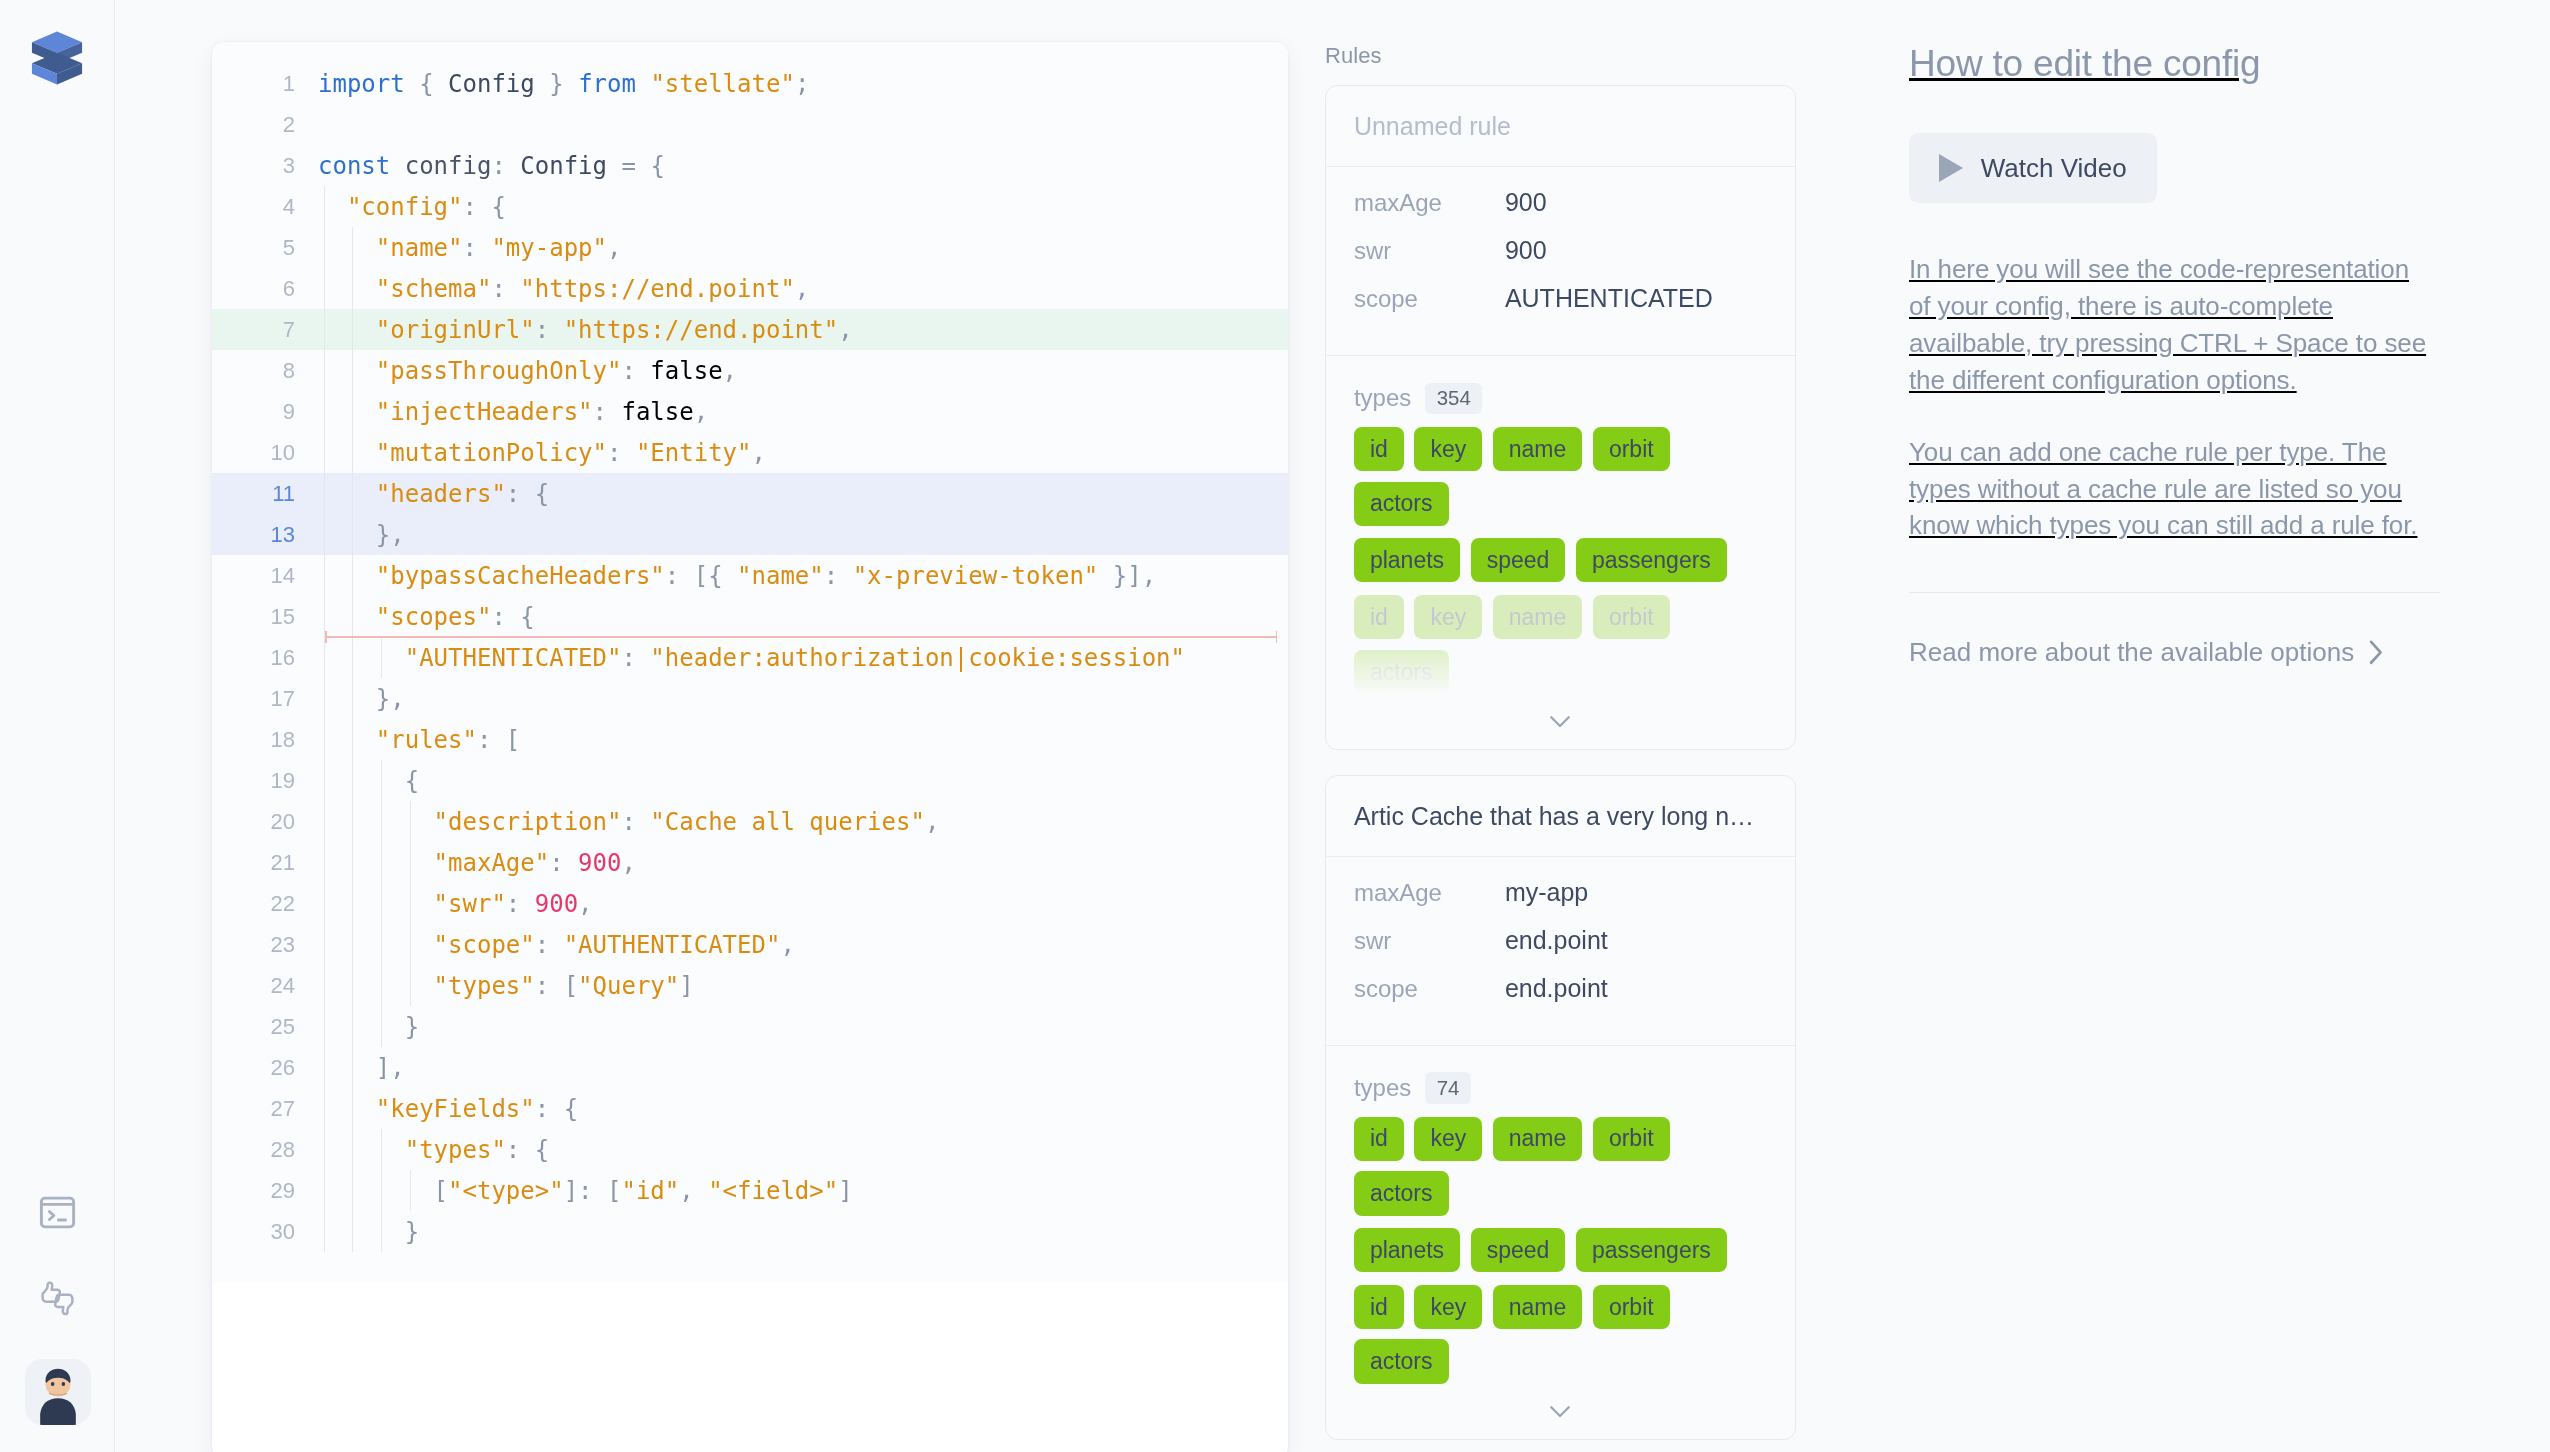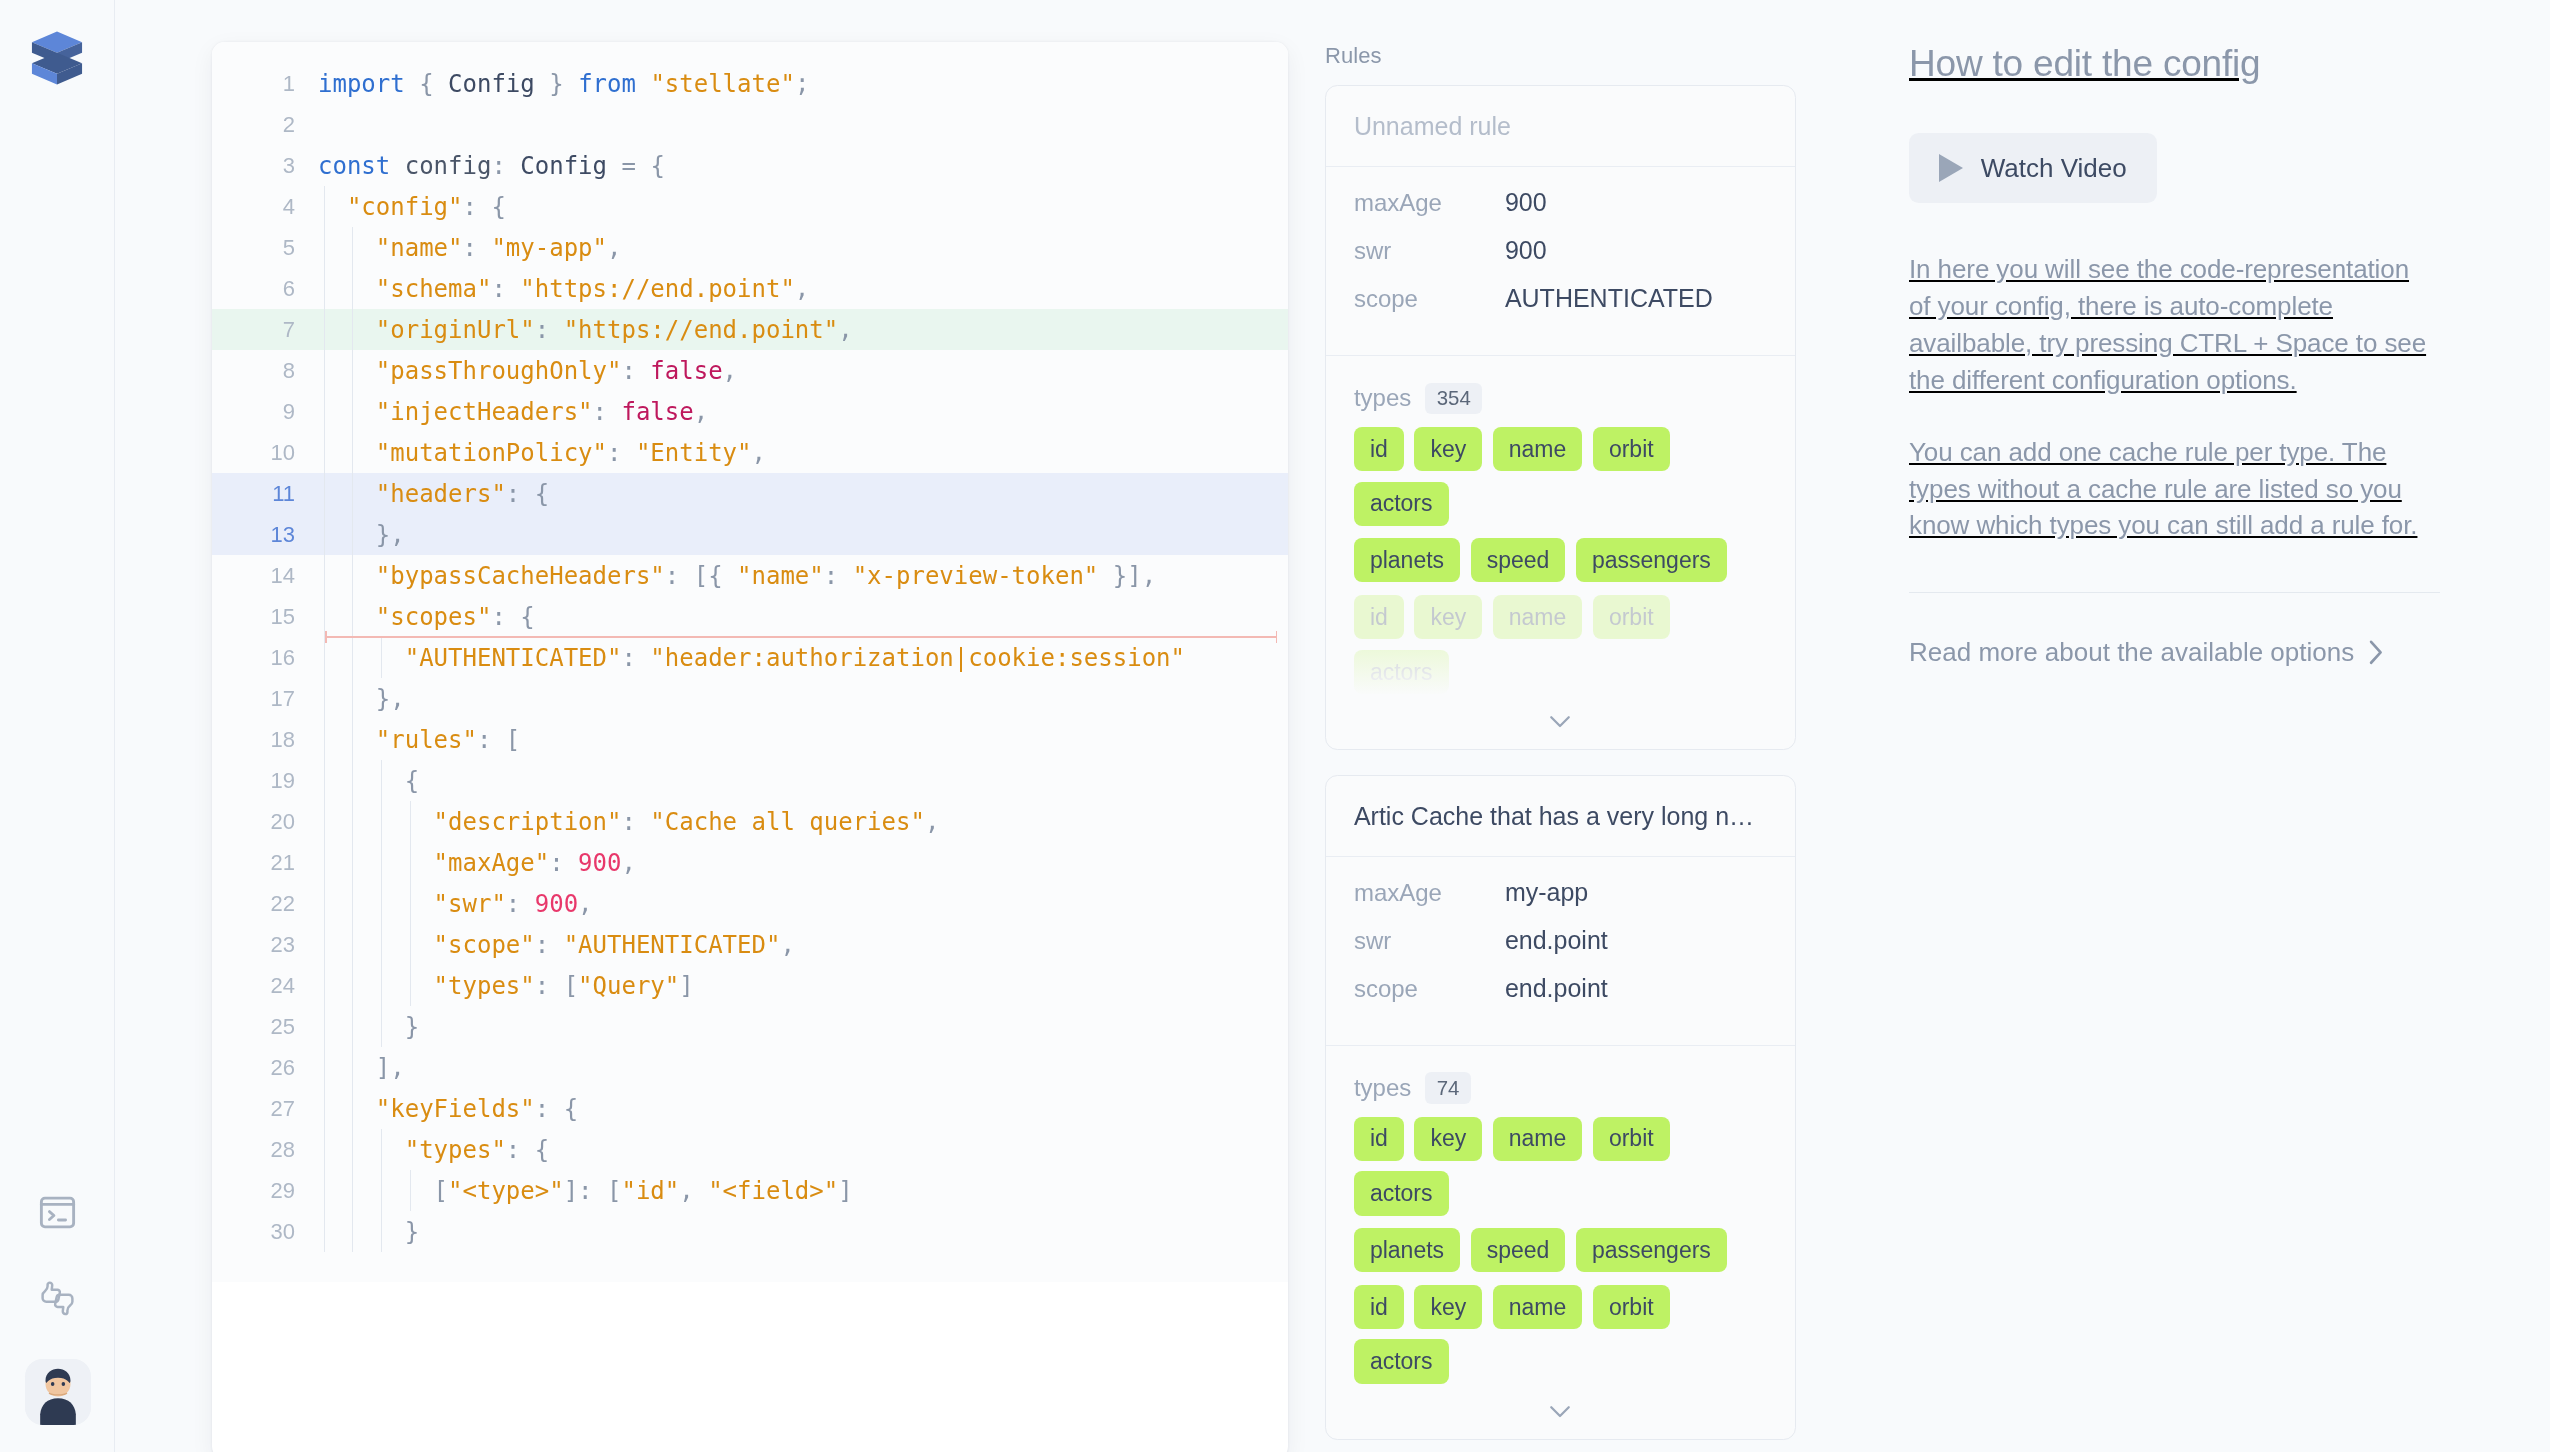--- a/index.html
+++ b/index.html
@@ -117,21 +117,21 @@
   }
   .diff-removed::before { left: 0; }
   .diff-removed::after  { right: 0; }
 
   
   .t-kw   { color: #2f6fd0; }
   .t-id   { color: #4a5568; }
   .t-str  { color: #d98c11; }
   .t-key  { color: #d98c11; }
   .t-num  { color: #e8386b; }
-  .t-bool { color: #be185d; }
+  .t-bool { color: #000000; }
   .t-pun  { color: #8a96a8; }
   .t-type { color: #3d4a63; }
 
   
   .rules-col {
     flex: 0 0 540px; width: 540px; padding: 43px 0 0 0; padding-left: 8.9px;
   }
   .col-label {
     font-size: 22px; color: #8b97aa; margin-bottom: 16px; letter-spacing: 0.1px;
   }
@@ -154,21 +154,21 @@
   .types-label { font-size: 24px; color: #9aa6b8; }
   .types-count {
     background: #edf0f5; color: #5b6779; border-radius: 6.2px;
     font-size: 20.4px; padding: 4.4px 11.5px;
   }
   .chips {
     display: flex; flex-wrap: wrap; gap: 10.6px;
     padding: 19.5px 28px 0 28px; position: relative;
   }
   .chip {
-    background: #bef264; color: #3d4a63;
+    background: #84cc16; color: #3d4a63;
     border-radius: 8px; font-size: 23px; padding: 8.9px 16px; line-height: 1.15;
   }
   .chips-fade { position: relative; }
   .chips-fade::after {
     content: ''; position: absolute; left: 0; right: 0; bottom: 0; height: 57px;
     background: linear-gradient(to bottom, rgba(250,251,252,0), rgba(250,251,252,.97));
     pointer-events: none;
   }
   .chip-row-faded { opacity: .28; }
   .expand {

